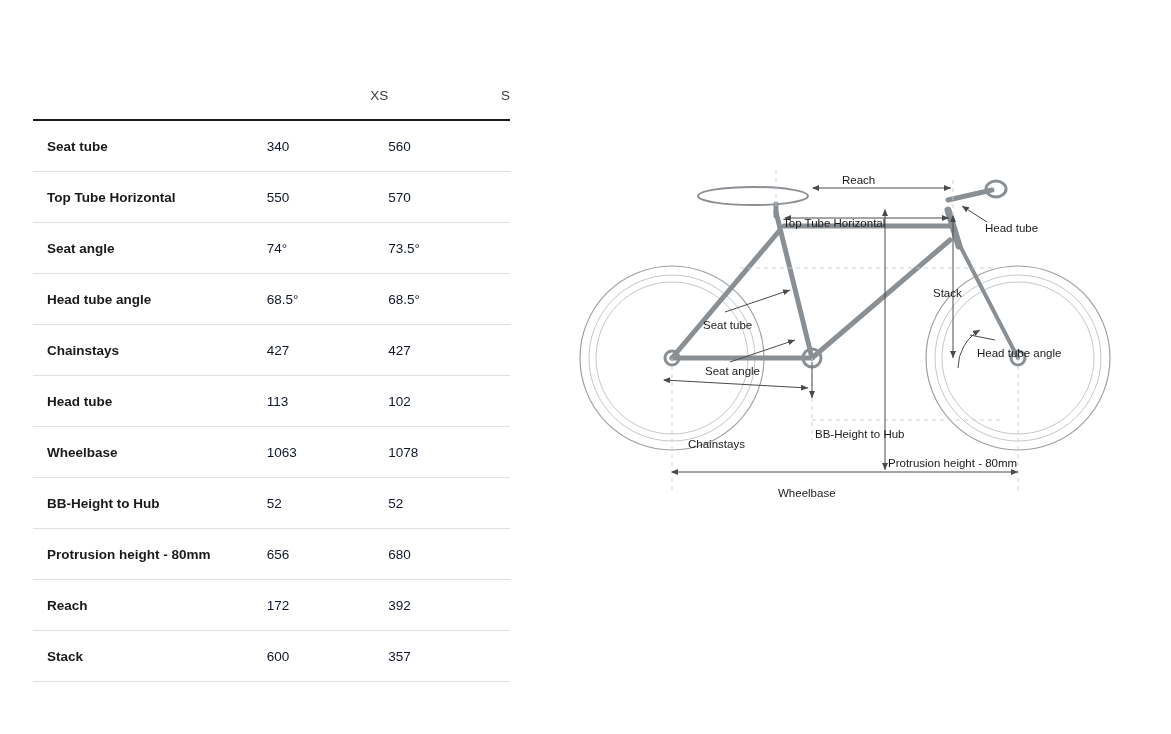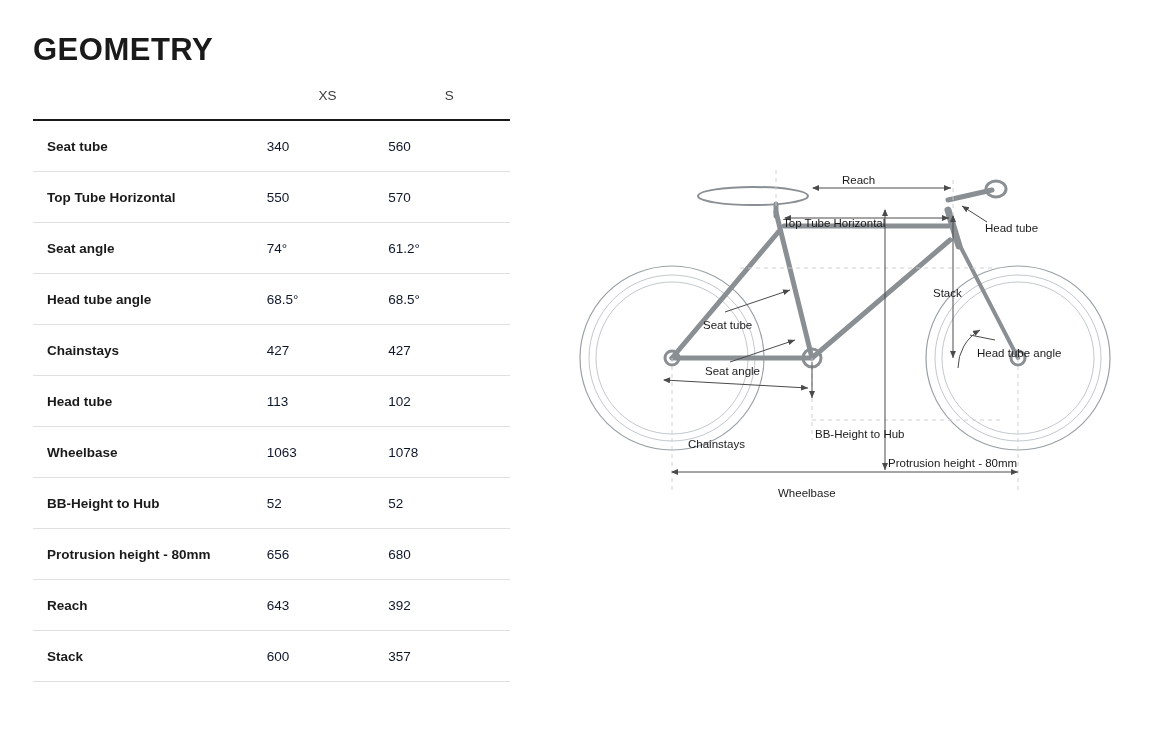--- a/index.html
+++ b/index.html
@@ -26,21 +26,21 @@
     color: #1a1a1a;
   }
   .geo-table {
     position: absolute;
     left: 33px;
     top: 88px;
     width: 477px;
     border-collapse: collapse;
   }
   .geo-table th {
-    text-align: center;
+    text-align: right;
     font-size: 13.5px;
     font-weight: normal;
     color: #3c3c3c;
     padding: 0 0 16px 0;
   }
   .geo-table thead tr {
     border-bottom: 2px solid #1a1a1a;
   }
   .geo-table td {
     font-size: 13.5px;
@@ -64,21 +64,20 @@
     width: 620px;
     height: 400px;
   }
   .diagram svg { display: block; }
 </style>
 </head>
 <body>
 
 <div class="page">
 
-  <div class="title">GEOMETRY</div>
 
   <table class="geo-table">
     <thead>
       <tr>
         <th class="col-label th-label"></th>
         <th class="col-xs">XS</th>
         <th class="col-s">S</th>
       </tr>
     </thead>
     <tbody>
@@ -88,21 +87,21 @@
         <td>560</td>
       </tr>
       <tr>
         <td class="label">Top Tube Horizontal</td>
         <td>550</td>
         <td>570</td>
       </tr>
       <tr>
         <td class="label">Seat angle</td>
         <td>74°</td>
-        <td>61.2°</td>
+        <td>73.5°</td>
       </tr>
       <tr>
         <td class="label">Head tube angle</td>
         <td>68.5°</td>
         <td>68.5°</td>
       </tr>
       <tr>
         <td class="label">Chainstays</td>
         <td>427</td>
         <td>427</td>
@@ -122,21 +121,21 @@
         <td>52</td>
         <td>52</td>
       </tr>
       <tr>
         <td class="label">Protrusion height - 80mm</td>
         <td>656</td>
         <td>680</td>
       </tr>
       <tr>
         <td class="label">Reach</td>
-        <td>643</td>
+        <td>172</td>
         <td>392</td>
       </tr>
       <tr>
         <td class="label">Stack</td>
         <td>600</td>
         <td>357</td>
       </tr>
     </tbody>
   </table>
 

